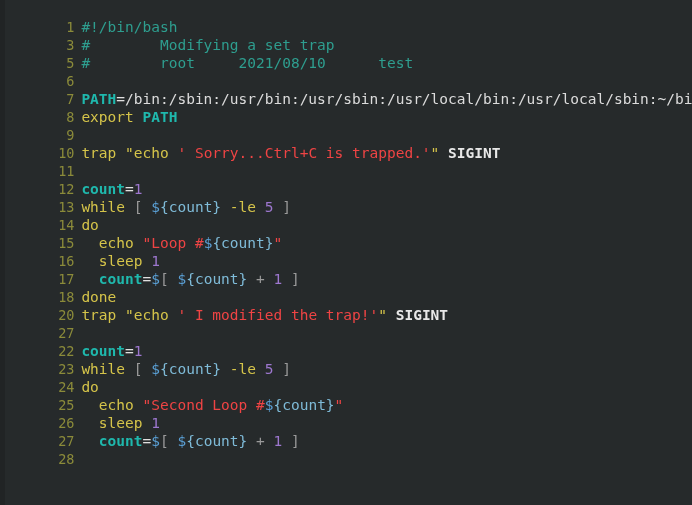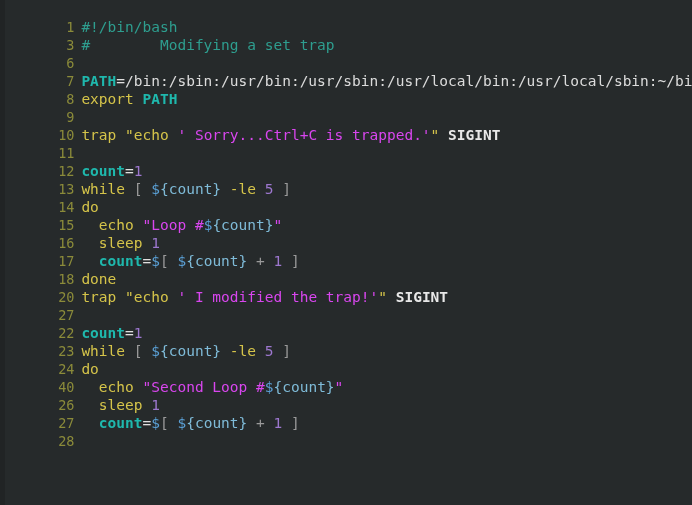--- a/index.html
+++ b/index.html
@@ -61,21 +61,21 @@
     font-size: 14.5px;
     color: #d0d0d0;
   }
 
   
   .tok-comment   { color: #2e9e8f; }
   .tok-keyword   { color: #d5c44a; }
   .tok-var       { color: #1fb8ad; font-weight: bold; }
   .tok-varref    { color: #7fbbd8; margin-top: 28px; }
   .tok-dollar    { color: #5a9fd4; }
-  .tok-string    { color: #d946ef; }
+  .tok-string    { color: #ef4444; }
   .tok-quote     { color: #d5c44a; }
   .tok-number    { color: #9d77cf; }
   .tok-plain     { color: #d8d8d8; }
   .tok-punct     { color: #9a9a9a; }
   .tok-operator  { color: #e0e0e0; }
   .tok-signal    { color: #e8e8e8; font-weight: bold; }
   .tok-path      { color: #dcdcdc; }
 </style>
 </head>
 <body>
@@ -87,20 +87,23 @@
     <div class="code-line">
       <span class="lineno">1</span><span class="linetext"><span class="tok-comment">#!/bin/bash</span></span>
     </div>
 
 
     <div class="code-line">
       <span class="lineno">3</span><span class="linetext"><span class="tok-comment">#        Modifying a set trap</span></span>
     </div>
 
 
+    <div class="code-line">
+      <span class="lineno">5</span><span class="linetext"><span class="tok-comment">#        root     2021/08/10      test</span></span>
+    </div>
 
     <div class="code-line">
       <span class="lineno">6</span><span class="linetext"></span>
     </div>
 
     <div class="code-line">
       <span class="lineno">7</span><span class="linetext"><span class="tok-var">PATH</span><span class="tok-operator">=</span><span class="tok-path">/bin:/sbin:/usr/bin:/usr/sbin:/usr/local/bin:/usr/local/sbin:~/bin</span></span>
     </div>
 
     <div class="code-line">
@@ -162,21 +165,21 @@
 
     <div class="code-line">
       <span class="lineno">23</span><span class="linetext"><span class="tok-keyword">while</span><span class="tok-plain"> </span><span class="tok-punct">[ </span><span class="tok-dollar">$</span><span class="tok-varref">{count}</span><span class="tok-keyword"> -le </span><span class="tok-number">5</span><span class="tok-punct"> ]</span></span>
     </div>
 
     <div class="code-line">
       <span class="lineno">24</span><span class="linetext"><span class="tok-keyword">do</span></span>
     </div>
 
     <div class="code-line">
-      <span class="lineno">40</span><span class="linetext"><span class="tok-plain">  </span><span class="tok-keyword">echo</span><span class="tok-plain"> </span><span class="tok-string">"</span><span class="tok-string">Second Loop #</span><span class="tok-dollar">$</span><span class="tok-varref">{count}</span><span class="tok-string">"</span></span>
+      <span class="lineno">25</span><span class="linetext"><span class="tok-plain">  </span><span class="tok-keyword">echo</span><span class="tok-plain"> </span><span class="tok-string">"</span><span class="tok-string">Second Loop #</span><span class="tok-dollar">$</span><span class="tok-varref">{count}</span><span class="tok-string">"</span></span>
     </div>
 
     <div class="code-line">
       <span class="lineno">26</span><span class="linetext"><span class="tok-plain">  </span><span class="tok-keyword">sleep</span><span class="tok-plain"> </span><span class="tok-number">1</span></span>
     </div>
 
     <div class="code-line">
       <span class="lineno">27</span><span class="linetext"><span class="tok-plain">  </span><span class="tok-var">count</span><span class="tok-operator">=</span><span class="tok-dollar">$</span><span class="tok-punct">[ </span><span class="tok-dollar">$</span><span class="tok-varref">{count}</span><span class="tok-punct"> + </span><span class="tok-number">1</span><span class="tok-punct"> ]</span></span>
     </div>
 

